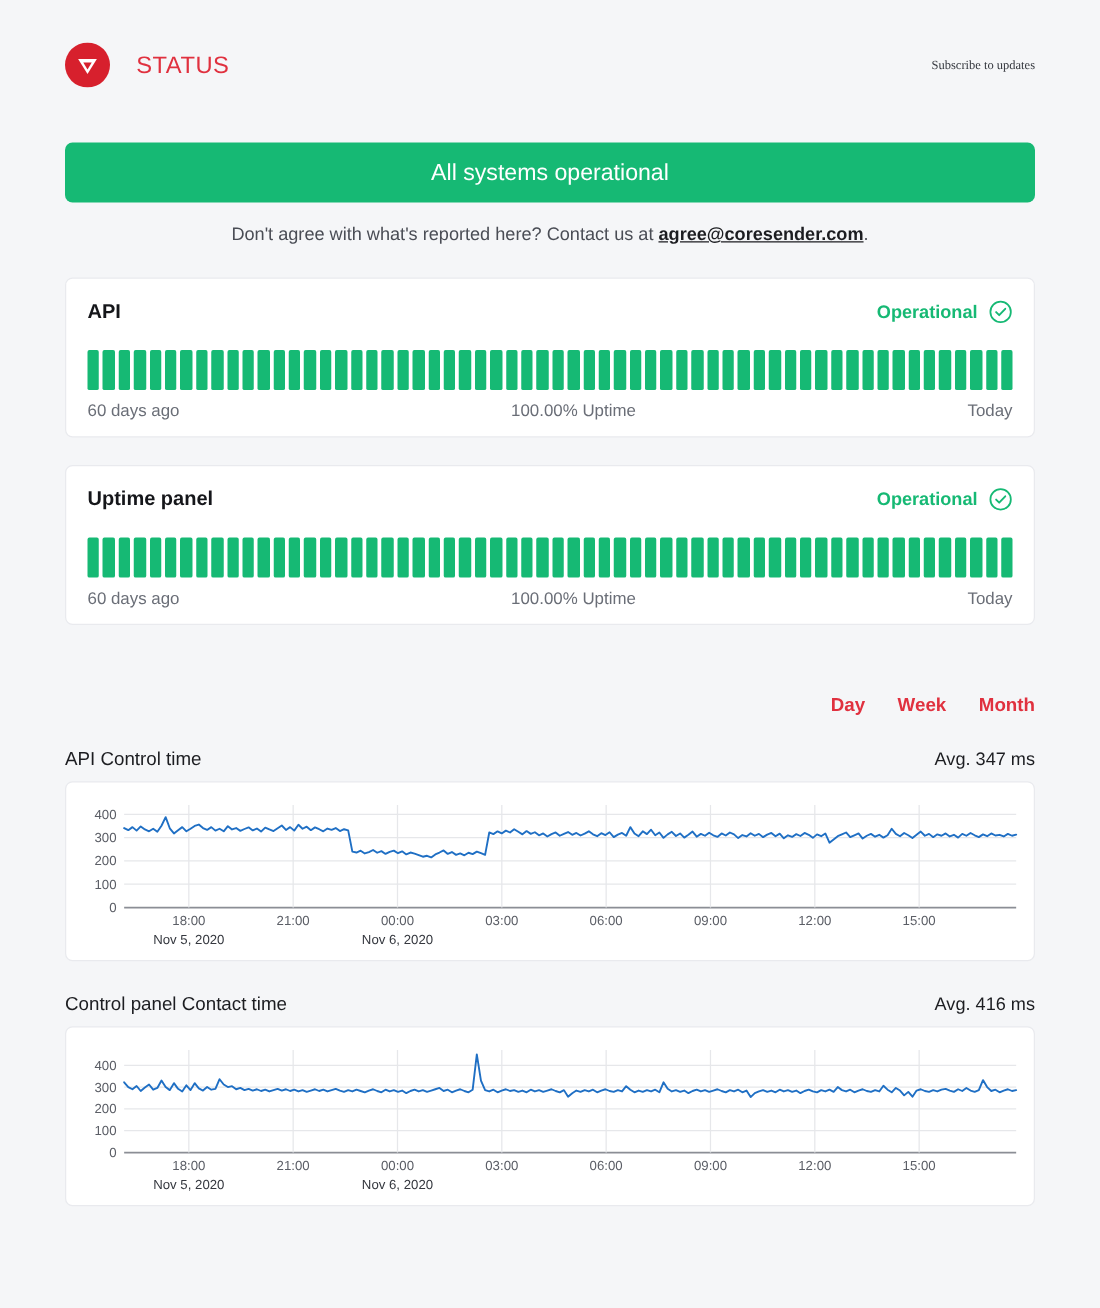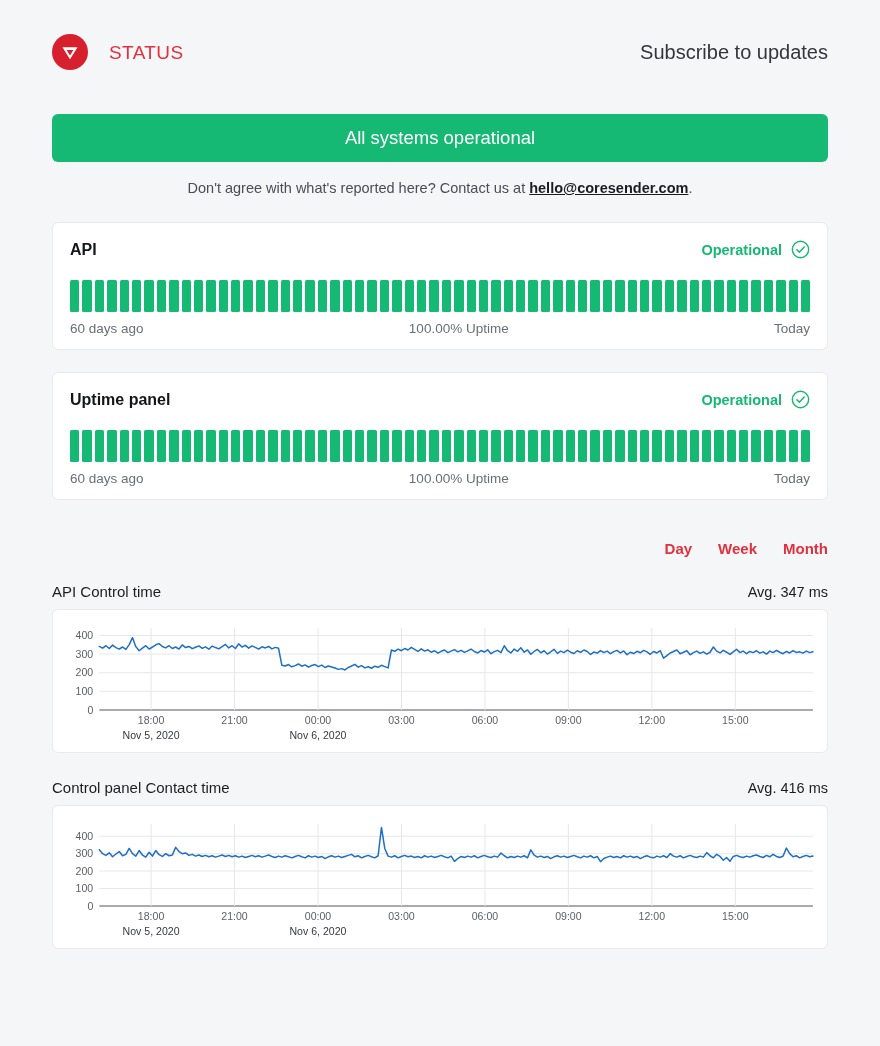--- a/index.html
+++ b/index.html
@@ -22,21 +22,21 @@
   .logo-mark { width: 36px; height: 36px; flex: 0 0 36px; display: block; }
   .brand-name {
     font-size: 28px; font-weight: bold; color: #15161a;
     letter-spacing: -0.6px; line-height: 1;
   }
   .brand-status {
     font-size: 19px; font-weight: normal; color: #e0313f;
     letter-spacing: 0.4px; margin-left: 10px; line-height: 1;
   }
   .subscribe {
-    font-size: 20px; color: #33363d; text-decoration: none; cursor: pointer;
+    font-size: 10px; color: #33363d; text-decoration: none; cursor: pointer; font-family: Liberation Serif, serif;
   }
 
   
   .banner {
     margin: 44px 52px 0 52px;
     background: #16b974;
     border-radius: 6px;
     height: 48px;
     display: flex; align-items: center; justify-content: center;
     color: #ffffff; font-size: 18.5px;
@@ -72,21 +72,21 @@
 
   .bar-legend {
     display: flex; justify-content: space-between; align-items: center;
     margin-top: 9px; font-size: 13.5px; color: #6a6e77;
   }
   .bar-legend .mid { color: #6a6e77; }
 
   
   .range-tabs {
     display: flex; justify-content: flex-end; gap: 26px;
-    margin: 40px 52px 0 52px;
+    margin: 56px 52px 0 52px;
   }
   .range-tab {
     font-size: 15px; font-weight: bold; color: #e0313f; cursor: pointer;
   }
 
   
   .chart-block { margin: 26px 52px 0 52px; }
   .chart-head {
     display: flex; justify-content: space-between; align-items: baseline;
     margin-bottom: 9px;
@@ -120,21 +120,21 @@
       <span class="brand-status">STATUS</span>
     </div>
     <a class="subscribe" href="#">Subscribe to updates</a>
   </div>
 
   <div class="banner">
     <span>All systems operational</span>
   </div>
 
   <div class="disclaimer">
-    <span>Don't agree with what's reported here? Contact us at </span><a class="mail" href="#">hello@coresender.com</a><span>.</span>
+    <span>Don't agree with what's reported here? Contact us at </span><a class="mail" href="#">agree@coresender.com</a><span>.</span>
   </div>
 
   <div class="card" id="card-api">
     <div class="card-top">
       <div class="service-name">API</div>
       <div class="status-wrap">
         <span class="status-text">Operational</span>
         <svg class="check-icon" viewBox="0 0 20 20">
           <circle cx="10" cy="10" r="8.6" fill="none" stroke="#16b974" stroke-width="1.5"></circle>
           <path d="M6.2 10.2 L8.8 12.8 L13.9 7.4" fill="none" stroke="#16b974" stroke-width="1.6" stroke-linecap="round" stroke-linejoin="round"></path>

